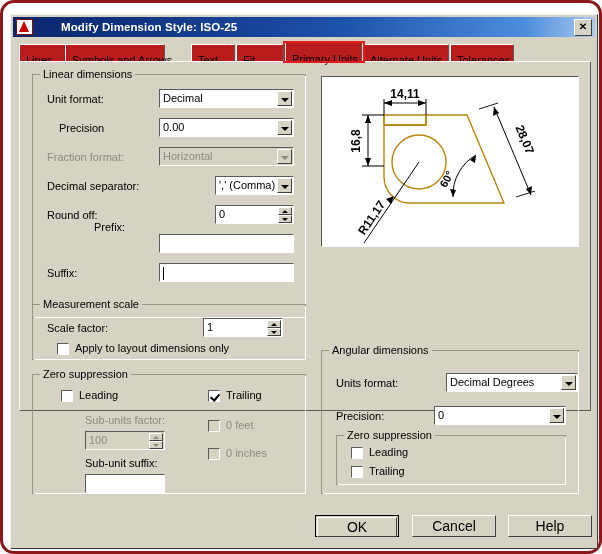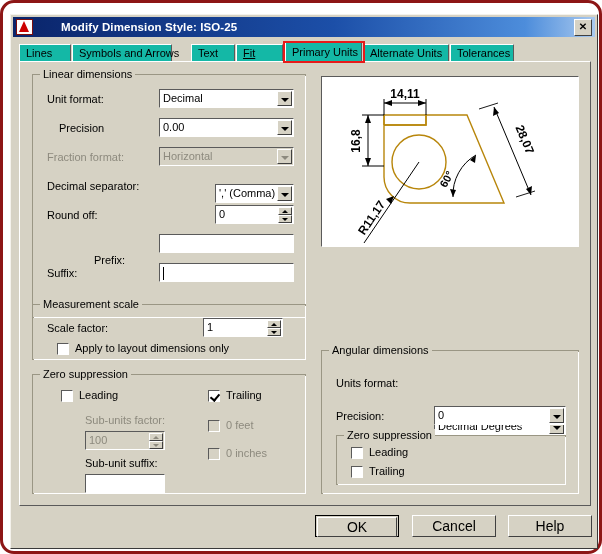--- a/index.html
+++ b/index.html
@@ -53,41 +53,41 @@
     border-right:1px solid #404040;border-bottom:1px solid #404040;
     font-size:10px;font-weight:bold;line-height:13px;text-align:center;
     color:#000;cursor:default;
   }
   
   #tabstrip{
     position:absolute;left:8px;top:27px;width:570px;height:20px;
   }
   .tab{
     position:absolute;top:2px;height:17px;
-    background:#14b8a6;
+    background:#b91c1c;
     border-top:1px solid #ffffff;border-left:1px solid #ffffff;
     border-right:1px solid #5a5a5a;
     box-sizing:border-box;
-    padding:0 6px;line-height:16px;font-size:11px;white-space:nowrap;
+    padding:7px 6px;line-height:16px;font-size:11px;white-space:nowrap;
     cursor:default;
   }
   .tab.active{
     top:0;height:20px;line-height:18px;
     border-bottom:none;z-index:3;
   }
   #tab-hl{
     position:absolute;border:2px solid #e81a1a;
     box-sizing:border-box;z-index:4;pointer-events:none;
   }
   .tabline{
     position:absolute;left:0;top:19px;width:570px;height:1px;background:#ffffff;
   }
   
   #content{
-    position:absolute;left:8px;top:46px;width:572px;height:445px;
+    position:absolute;left:8px;top:46px;width:572px;height:350px;
     background:#d6d2c4;
     border-top:1px solid #ffffff;border-left:1px solid #ffffff;
     border-right:1px solid #5a5a5a;border-bottom:1px solid #5a5a5a;
     box-sizing:border-box;
   }
   .group{
     position:absolute;
     border:1px solid #9a9684;
     border-top-color:#9a9684;
     box-sizing:border-box;
@@ -214,21 +214,21 @@
 
     <div id="titlebar">
       <span class="tb-logo"></span>
       <span class="tb-title">Modify Dimension Style: ISO-25</span>
       <div class="tb-close">✕</div>
     </div>
 
     <div id="tabstrip">
       <div class="tabline"></div>
       <div class="tab" style="left:0px;width:52px;">Lines</div>
-      <div class="tab" style="left:53px;width:100px;">Symbols and Arrows</div>
+      <div class="tab" style="left:46px;width:100px;">Symbols and Arrows</div>
       <div class="tab" style="left:172px;width:44px;">Text</div>
       <div class="tab" style="left:217px;width:47px;text-decoration:underline;">Fit</div>
       <div class="tab" style="left:344px;width:86px;">Alternate Units</div>
       <div class="tab active" style="left:266px;width:77px;">Primary Units</div>
       <div class="tab" style="left:431px;width:64px;">Tolerances</div>
       <div id="tab-hl" style="left:264px;top:-1px;width:82px;height:22px;"></div>
     </div>
 
     <div id="content">
 
@@ -247,35 +247,35 @@
           <span class="arrow"></span>
         </div>
 
         <span class="lbl dis" style="left:14px;top:76px;">Fraction format:</span>
         <div class="combo dis" style="left:126px;top:72px;width:135px;">
           <span class="val">Horizontal</span>
           <span class="arrow dis"></span>
         </div>
 
         <span class="lbl" style="left:14px;top:105px;">Decimal separator:</span>
-        <div class="combo" style="left:182px;top:109px;width:79px;text-align:right;">
+        <div class="combo" style="left:182px;top:101px;width:79px;text-align:right;">
           <span class="val">',' (Comma)</span>
           <span class="arrow"></span>
         </div>
 
         <span class="lbl" style="left:14px;top:134px;text-align:center;">Round off:</span>
         <div class="txt" style="left:182px;top:130px;width:79px;">
           <span class="val">0</span>
           <span class="spin">
               <div class="up"></div>
               <div class="dn"></div>
             </span>
         </div>
 
-        <span class="lbl" style="left:14px;top:179px;padding-left:47px;">Prefix:</span>
+        <span class="lbl" style="left:14px;top:146px;padding-left:47px;">Prefix:</span>
         <div class="txt" style="left:126px;top:159px;width:135px;">
           <span class="val"></span>
         </div>
 
         <span class="lbl" style="left:14px;top:192px;">Suffix:</span>
         <div class="txt" style="left:126px;top:188px;width:135px;">
           <span class="caret"></span>
           <span class="val"></span>
         </div>
       </div>
@@ -368,21 +368,21 @@
           <line x1="42" y1="166" x2="97" y2="85" stroke="#000" stroke-width="1"></line>
           <polygon points="72,119 64,122 69,127" fill="#000"></polygon>
           <text x="53" y="143" font-family="Liberation Sans, sans-serif" font-size="12" font-weight="bold" text-anchor="middle" fill="#000" transform="rotate(-56,53,143)">R11,17</text>
         </svg>
       </div>
 
       <div class="group" style="left:301px;top:288px;width:258px;height:144px;">
         <span class="group-title">Angular dimensions</span>
 
         <span class="lbl" style="left:14px;top:26px;">Units format:</span>
-        <div class="combo" style="left:112px;top:22px;width:132px;margin-top:44px;">
+        <div class="combo" style="left:124px;top:22px;width:132px;">
           <span class="val">Decimal Degrees</span>
           <span class="arrow"></span>
         </div>
 
         <span class="lbl" style="left:14px;top:59px;">Precision:</span>
         <div class="combo" style="left:112px;top:55px;width:132px;">
           <span class="val">0</span>
           <span class="arrow"></span>
         </div>
 

